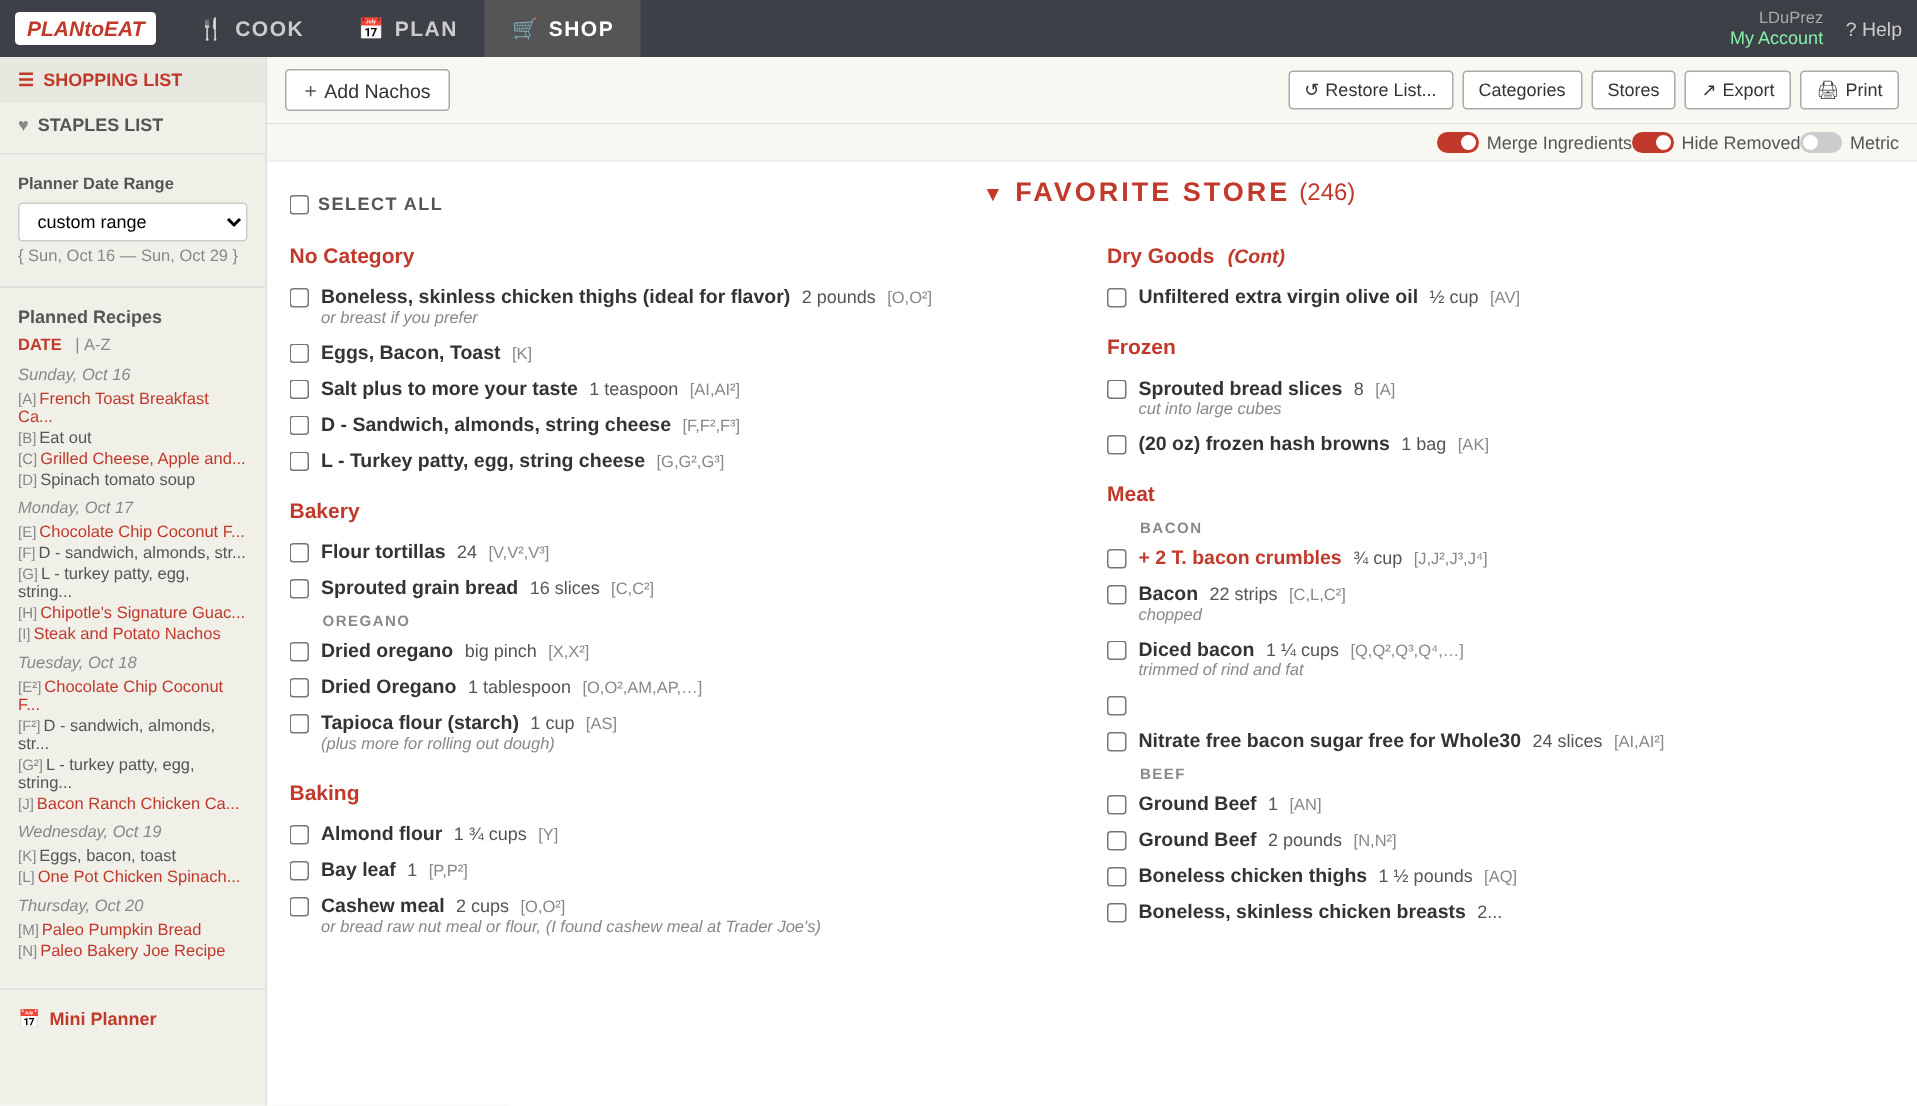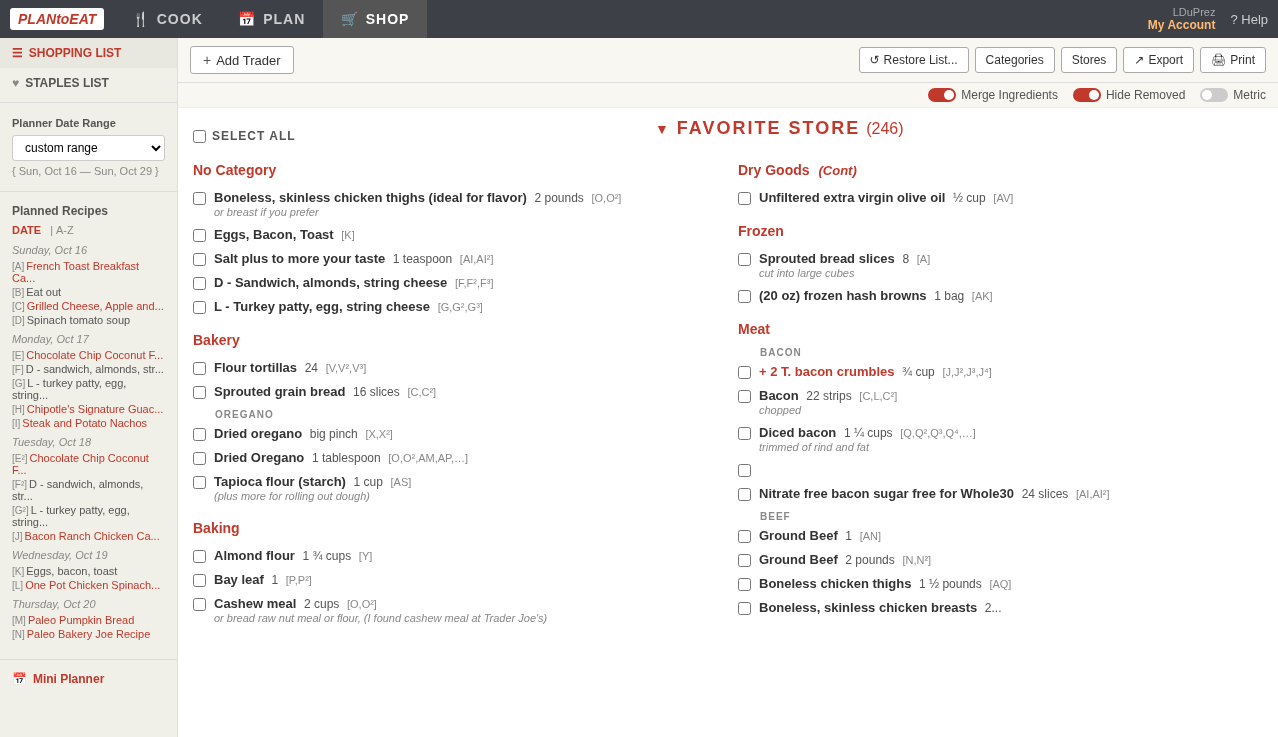--- a/index.html
+++ b/index.html
@@ -39,21 +39,21 @@
     .nav-item .nav-icon { margin-right: 6px; }
     .nav-item-active { background: #555; color: #fff; }
     .nav-spacer { flex: 1; }
     .nav-account {
       color: #ccc;
       font-size: 12px;
       text-align: right;
       margin-right: 15px;
     }
     .nav-account .username { color: #aaa; font-size: 11px; }
-    .nav-account .myaccount { color: #fdba74; font-weight: bold; }
+    .nav-account .myaccount { color: #86efac; font-weight: normal; }
     .nav-help {
       color: #ccc;
       font-size: 13px;
       cursor: pointer;
     }
 
     
     .main-layout {
       display: flex;
       height: calc(100vh - 38px);
@@ -159,21 +159,20 @@
     .toolbar-btn .tb-icon { margin-right: 4px; }
 
     .options-bar {
       display: flex;
       align-items: center;
       justify-content: flex-end;
       padding: 5px 12px;
       border-bottom: 1px solid #eee;
       background: #f8f7f2;
       font-size: 12px;
-      gap: 15px;
     }
     .toggle-group {
       display: flex;
       align-items: center;
       gap: 5px;
     }
     .toggle-switch {
       width: 28px;
       height: 14px;
       background: #c0392b;
@@ -377,21 +376,21 @@
       <span class="mp-icon">📅</span>
       <span>Mini Planner</span>
     </div>
   </aside>
 
   <main class="main-content">
 
     <div class="toolbar">
       <button class="add-items-btn">
         <span class="plus">+</span>
-        <span>Add Trader</span>
+        <span>Add Nachos</span>
       </button>
       <div class="toolbar-spacer"></div>
       <button class="toolbar-btn">
         <span class="tb-icon">↺</span>
         <span>Restore List...</span>
       </button>
       <button class="toolbar-btn">
         <span>Categories</span>
       </button>
       <button class="toolbar-btn">

